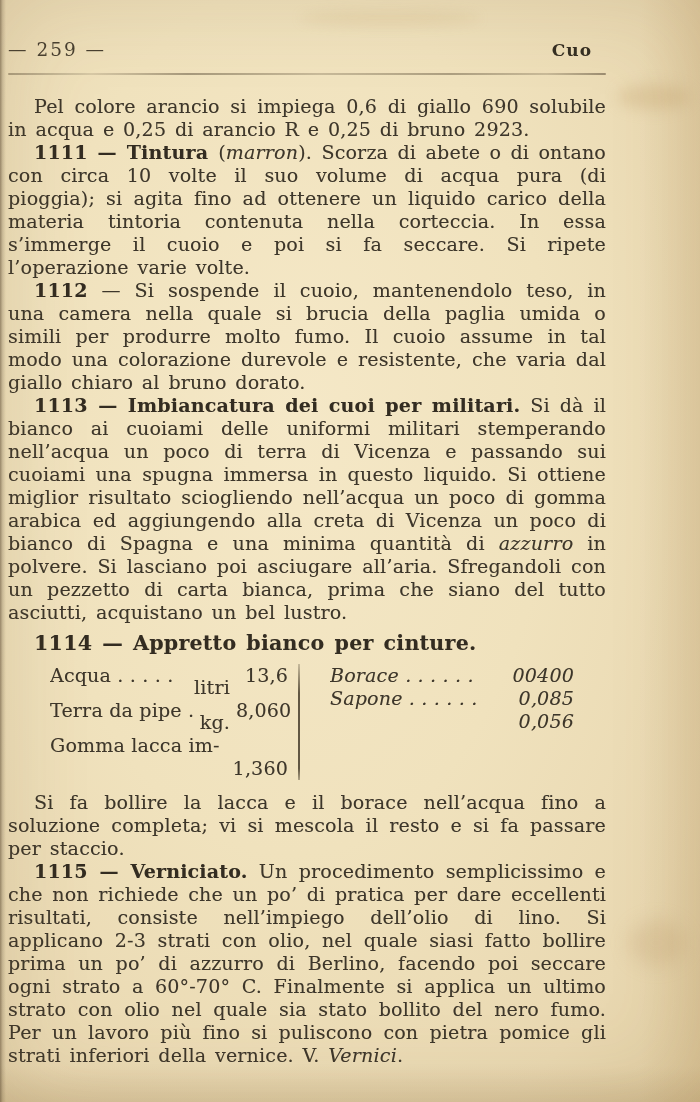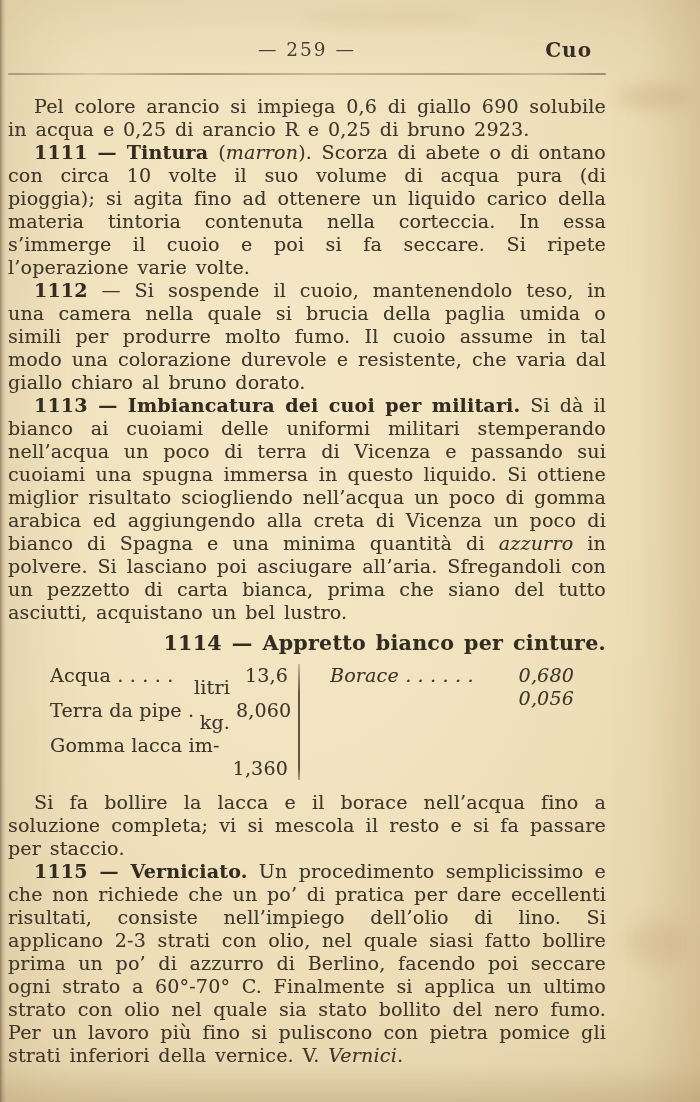--- a/index.html
+++ b/index.html
@@ -44,27 +44,27 @@
     position: absolute; left: 8px; top: 0; width: 598px; z-index: 2;
   }
   .running-head {
     position: relative;
     margin-top: 38px;
     height: 24px;
     font-size: 18.5px;
     line-height: 24px;
   }
   .pageno {
-    display: block; text-align: center;
+    display: block; text-align: left;
     letter-spacing: 2px;
     color: #473f30;
   }
   .headword {
     position: absolute; right: 14px; top: 0;
-    font-weight: 700; font-size: 20px; letter-spacing: 1px;
+    font-weight: 700; font-size: 17px; letter-spacing: 1px;
     color: #352e22;
   }
   .head-rule {
     margin-top: 11px;
     height: 2px;
     background: linear-gradient(90deg,
       rgba(106,93,69,0.50) 0%, rgba(106,93,69,0.18) 14%,
       rgba(106,93,69,0.55) 30%, rgba(106,93,69,0.30) 52%,
       rgba(106,93,69,0.50) 74%, rgba(106,93,69,0.28) 90%,
       rgba(106,93,69,0.62) 100%);
@@ -81,21 +81,21 @@
     text-shadow: 0.25px 0.25px 0 rgba(61,54,42,0.30);
   }
   .bodytext p { margin: 0; text-indent: 26px; }
   .bodytext .b { font-weight: 700; color: #332c21; margin-top: 16px; }
   .bodytext .i { font-style: italic; }
   .section-heading {
     font-size: 20.5px; font-weight: 700; color: #332c21;
     margin: 7px 0 8px 0; text-indent: 26px;
     letter-spacing: 0.3px;
     line-height: 25px;
-    text-align: right;
+    text-align: left;
   }
   .recipe {
     display: flex;
     margin: 1px 0 11px 0;
     text-align: left;
     word-spacing: normal;
     justify-content: flex-end;
   }
   .rcol { box-sizing: border-box; }
   .rcol.left  { width: 290px; padding-left: 42px; padding-right: 10px; }
@@ -150,21 +150,25 @@
               <span class="tlabel">Gomma lacca im-</span>
             </div>
             <div class="trow indent">
               <span class="tval pushed">1,360</span>
             </div>
           </div>
         <div class="rdivider"></div>
         <div class="rcol right">
             <div class="trow">
               <span class="tlabel">Borace . . . . . .</span>
-              <span class="tval pushed">0,680</span>
+              <span class="tval pushed">00400</span>
+            </div>
+            <div class="trow">
+              <span class="tlabel">Sapone . . . . . .</span>
+              <span class="tval pushed">0,085</span>
             </div>
             <div class="trow">
               <span class="tval pushed">0,056</span>
             </div>
           </div>
       </div>
 
       <p><span>Si fa bollire la lacca e il borace nell’acqua fino a soluzione completa; vi si mescola il resto e si fa passare per staccio.</span></p>
       <p><span class="b">1115 — Verniciato.</span><span> Un procedimento semplicissimo e che non richiede che un po’ di pratica per dare eccellenti risultati, consiste nell’impiego dell’olio di lino. Si applicano 2-3 strati con olio, nel quale siasi fatto bollire prima un po’ di azzurro di Berlino, facendo poi seccare ogni strato a 60°-70° C. Finalmente si applica un ultimo strato con olio nel quale sia stato bollito del nero fumo. Per un lavoro più fino si puliscono con pietra pomice gli strati inferiori della vernice. V. </span><span class="i">Vernici</span><span>.</span></p>
 

